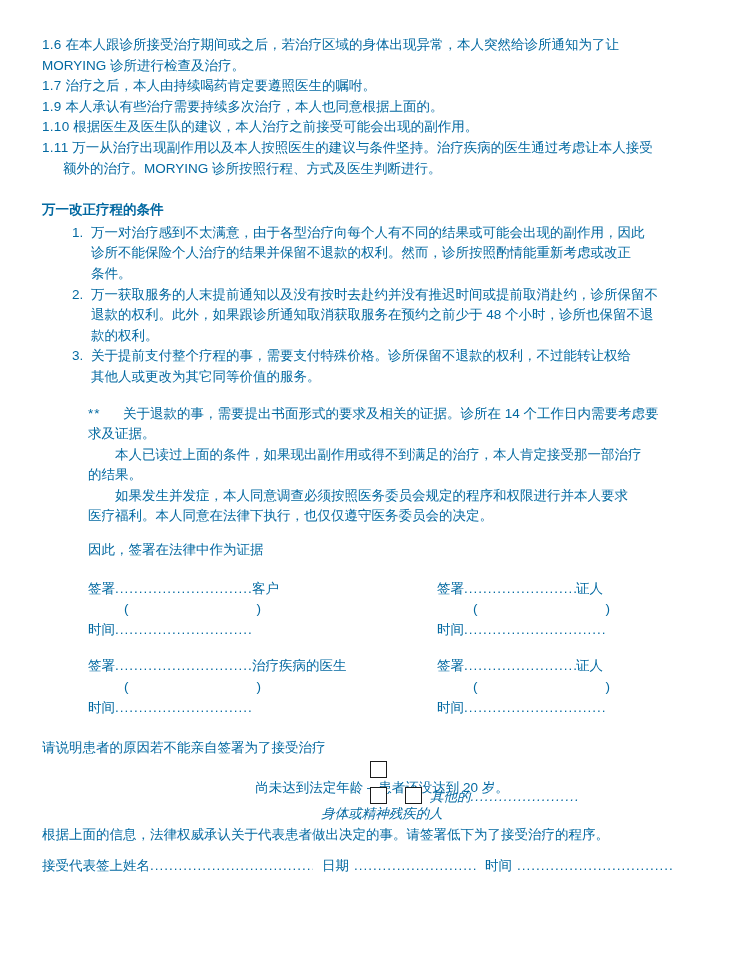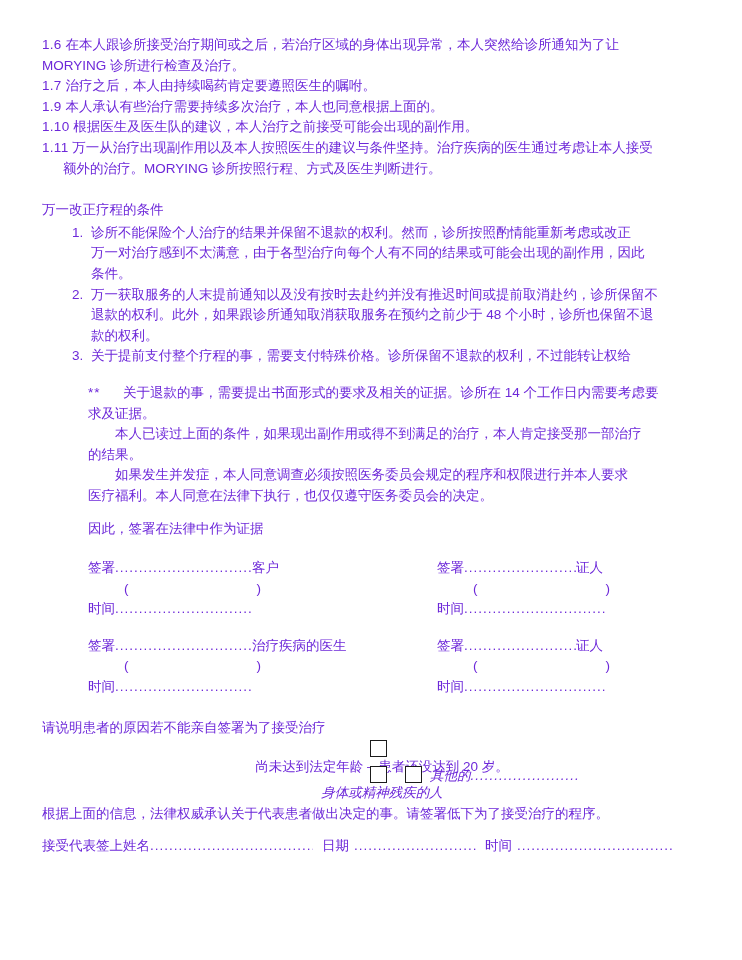--- a/index.html
+++ b/index.html
@@ -2,31 +2,31 @@
 <html><head>
 <meta charset="utf-8">
 <style>
   * { box-sizing: border-box; }
   html,body { margin:0; padding:0; background:#ffffff; }
   .page {
     position: relative;
     width: 742px;
     height: 960px;
     background: #ffffff;
-    color: #6d28d9;
+    color: #0369a1;
     font-family: "Liberation Sans", "DejaVu Sans", sans-serif;
     font-size: 13.5px;
     line-height: 20.6px;
     padding: 35px 38px 0 42px;
     overflow: hidden;
   }
   p { margin: 0; }
   .cl-num { letter-spacing: 0.3px; }
   .cont1 { padding-left: 21px; }      
-  .cond-heading { font-weight: 400; margin-top: 21px; margin-bottom: 2px; }
+  .cond-heading { font-weight: 700; margin-top: 21px; margin-bottom: 2px; }
   .cond-item { display: flex; margin-left: 30px; }
   .cond-num { width: 19px; flex: none; }
   .cond-body { flex: 1; }
   .note-block { margin-left: 46px; margin-top: 16px; }
   .stars { display: inline-block; width: 35px; letter-spacing: 1px; }
   .ind2 { text-indent: 27px; }         
   .therefore { margin-left: 46px; margin-top: 13px; }
   .sig-block { margin-top: 18px; }
   .sig-row { display: flex; }
   .sig-row.second { margin-top: 16px; }
@@ -91,37 +91,38 @@
       <p class="cont1">额外的治疗。MORYING 诊所按照行程、方式及医生判断进行。</p>
     </div>
   </div>
 
   <p class="cond-heading">万一改正疗程的条件</p>
 
   <div>
     <div class="cond-item">
       <span class="cond-num">1.</span>
       <div class="cond-body">
+        <p>万一对治疗感到不太满意，由于各型治疗向每个人有不同的结果或可能会出现的副作用，因此</p>
         <p>诊所不能保险个人治疗的结果并保留不退款的权利。然而，诊所按照酌情能重新考虑或改正</p>
-        <p>万一对治疗感到不太满意，由于各型治疗向每个人有不同的结果或可能会出现的副作用，因此</p>
         <p>条件。</p>
       </div>
     </div>
     <div class="cond-item">
       <span class="cond-num">2.</span>
       <div class="cond-body">
         <p>万一获取服务的人末提前通知以及没有按时去赴约并没有推迟时间或提前取消赴约，诊所保留不</p>
         <p>退款的权利。此外，如果跟诊所通知取消获取服务在预约之前少于 48 个小时，诊所也保留不退</p>
         <p>款的权利。</p>
       </div>
     </div>
     <div class="cond-item">
       <span class="cond-num">3.</span>
       <div class="cond-body">
         <p>关于提前支付整个疗程的事，需要支付特殊价格。诊所保留不退款的权利，不过能转让权给</p>
+        <p>其他人或更改为其它同等价值的服务。</p>
       </div>
     </div>
   </div>
 
   <div class="note-block">
     <p><span class="stars">**</span><span>关于退款的事，需要提出书面形式的要求及相关的证据。诊所在 14 个工作日内需要考虑要</span></p>
     <p>求及证据。</p>
     <p class="ind2">本人已读过上面的条件，如果现出副作用或得不到满足的治疗，本人肯定接受那一部治疗</p>
     <p>的结果。</p>
     <p class="ind2">如果发生并发症，本人同意调查必须按照医务委员会规定的程序和权限进行并本人要求</p>

